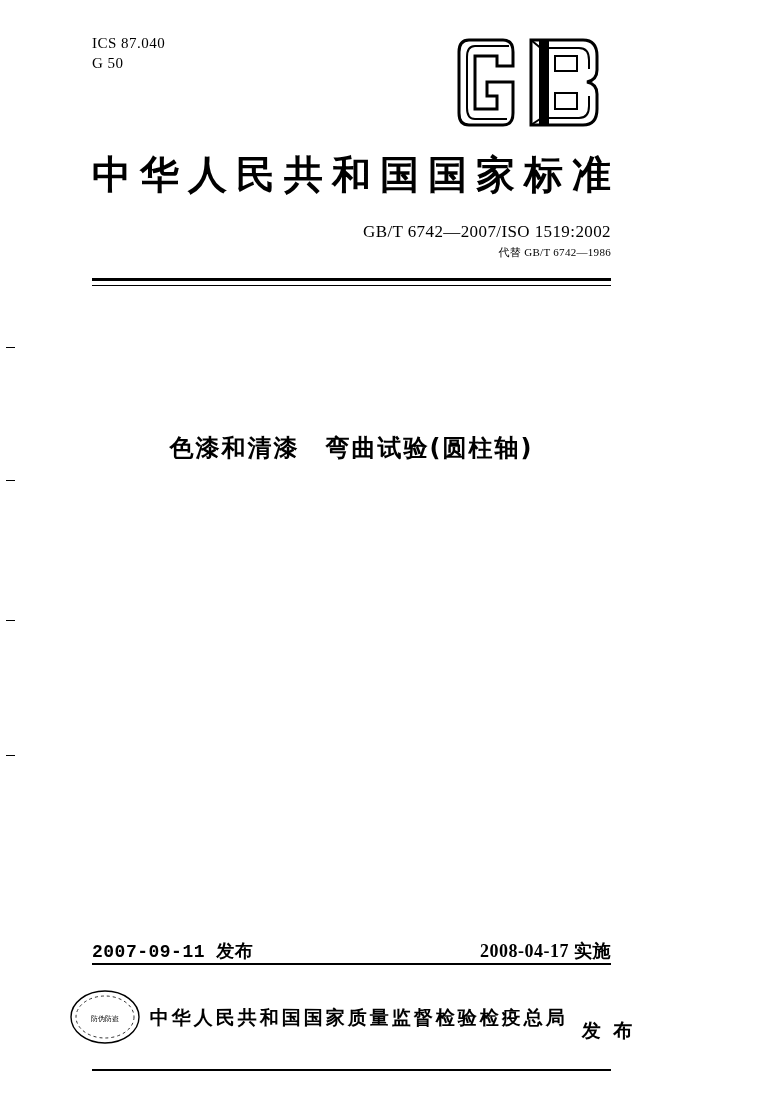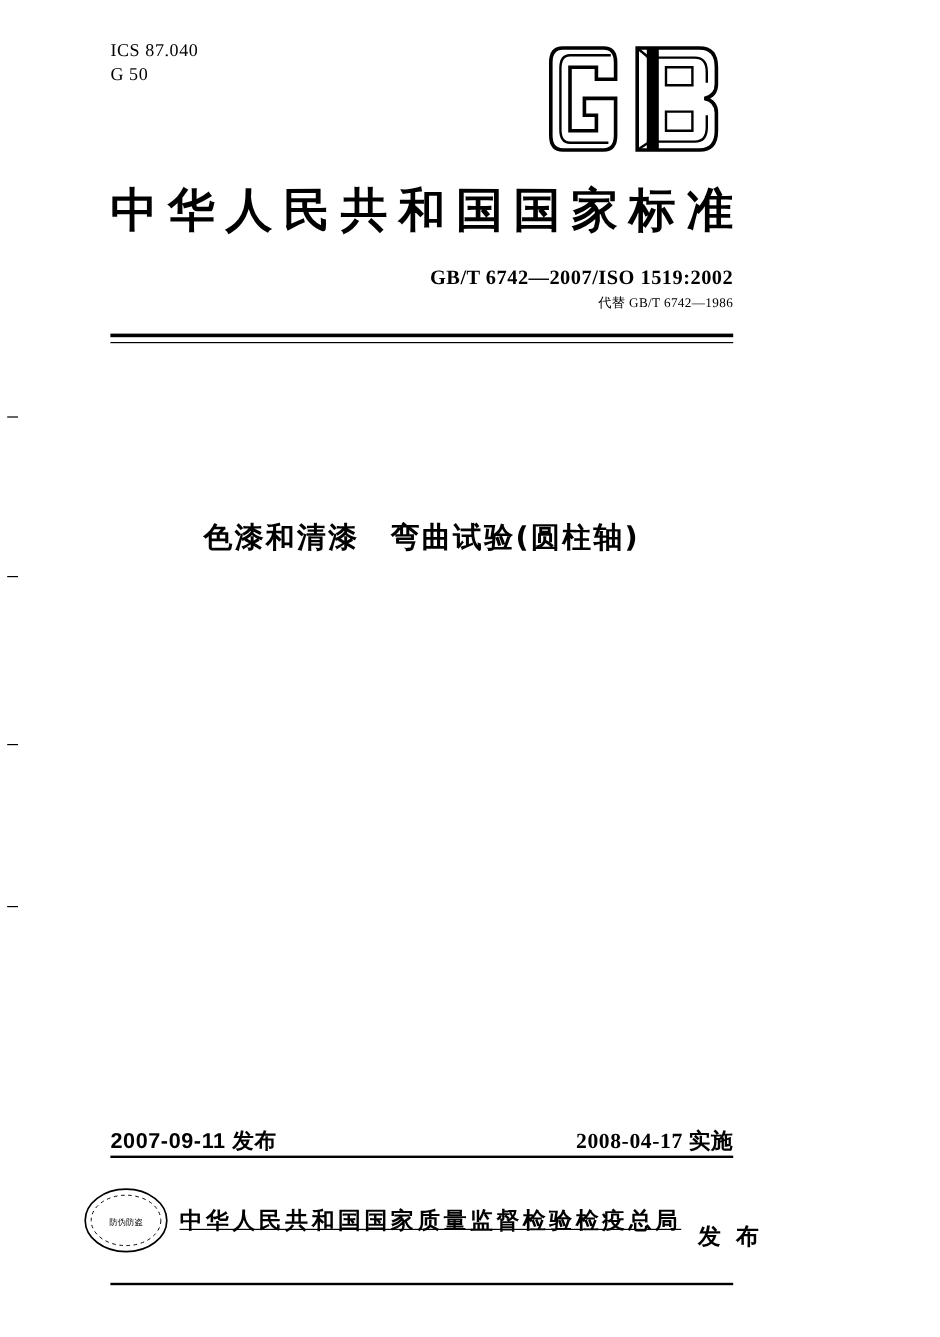--- a/index.html
+++ b/index.html
@@ -52,21 +52,21 @@
     color: #000000;
   }
 
   
   .std-no {
     position: absolute;
     right: 92px;
     top: 222px;
     text-align: right;
     font-family: "Liberation Serif", serif;
-    font-weight: bold;
+    font-weight: normal;
     font-size: 17px;
     letter-spacing: 0.4px;
   }
   .std-replaces {
     position: absolute;
     right: 92px;
     top: 245px;
     text-align: left;
     font-family: "Liberation Serif", serif;
     font-size: 11px;
@@ -143,21 +143,21 @@
     font-family: "Liberation Serif", serif;
     font-size: 16px;
     letter-spacing: 0.2px;
   }
 
   
   .date-issue {
     position: absolute;
     left: 92px;
     top: 939px;
-    font-family: Liberation Sans, sans-serif;
+    font-family: Liberation Mono, monospace;
     font-weight: bold;
     font-size: 18px;
     letter-spacing: 0.5px;
   }
   .date-impl {
     position: absolute;
     right: 92px;
     top: 939px;
     font-family: "Liberation Serif", serif;
     font-weight: bold;
@@ -181,21 +181,20 @@
     margin-right: 8px;
     flex: 0 0 auto;
   }
   .pub-lines {
     font-family: "DejaVu Sans", sans-serif;
     font-weight: bold;
     font-size: 19px;
     line-height: 30px;
     letter-spacing: 3px;
     text-align: center;
-    text-decoration: underline;
   }
   .pub-issue {
     font-family: "DejaVu Sans", sans-serif;
     font-weight: bold;
     font-size: 19px;
     letter-spacing: 3px;
     margin-left: 14px;
     align-self: flex-end;
     padding-bottom: 2px;
   }

